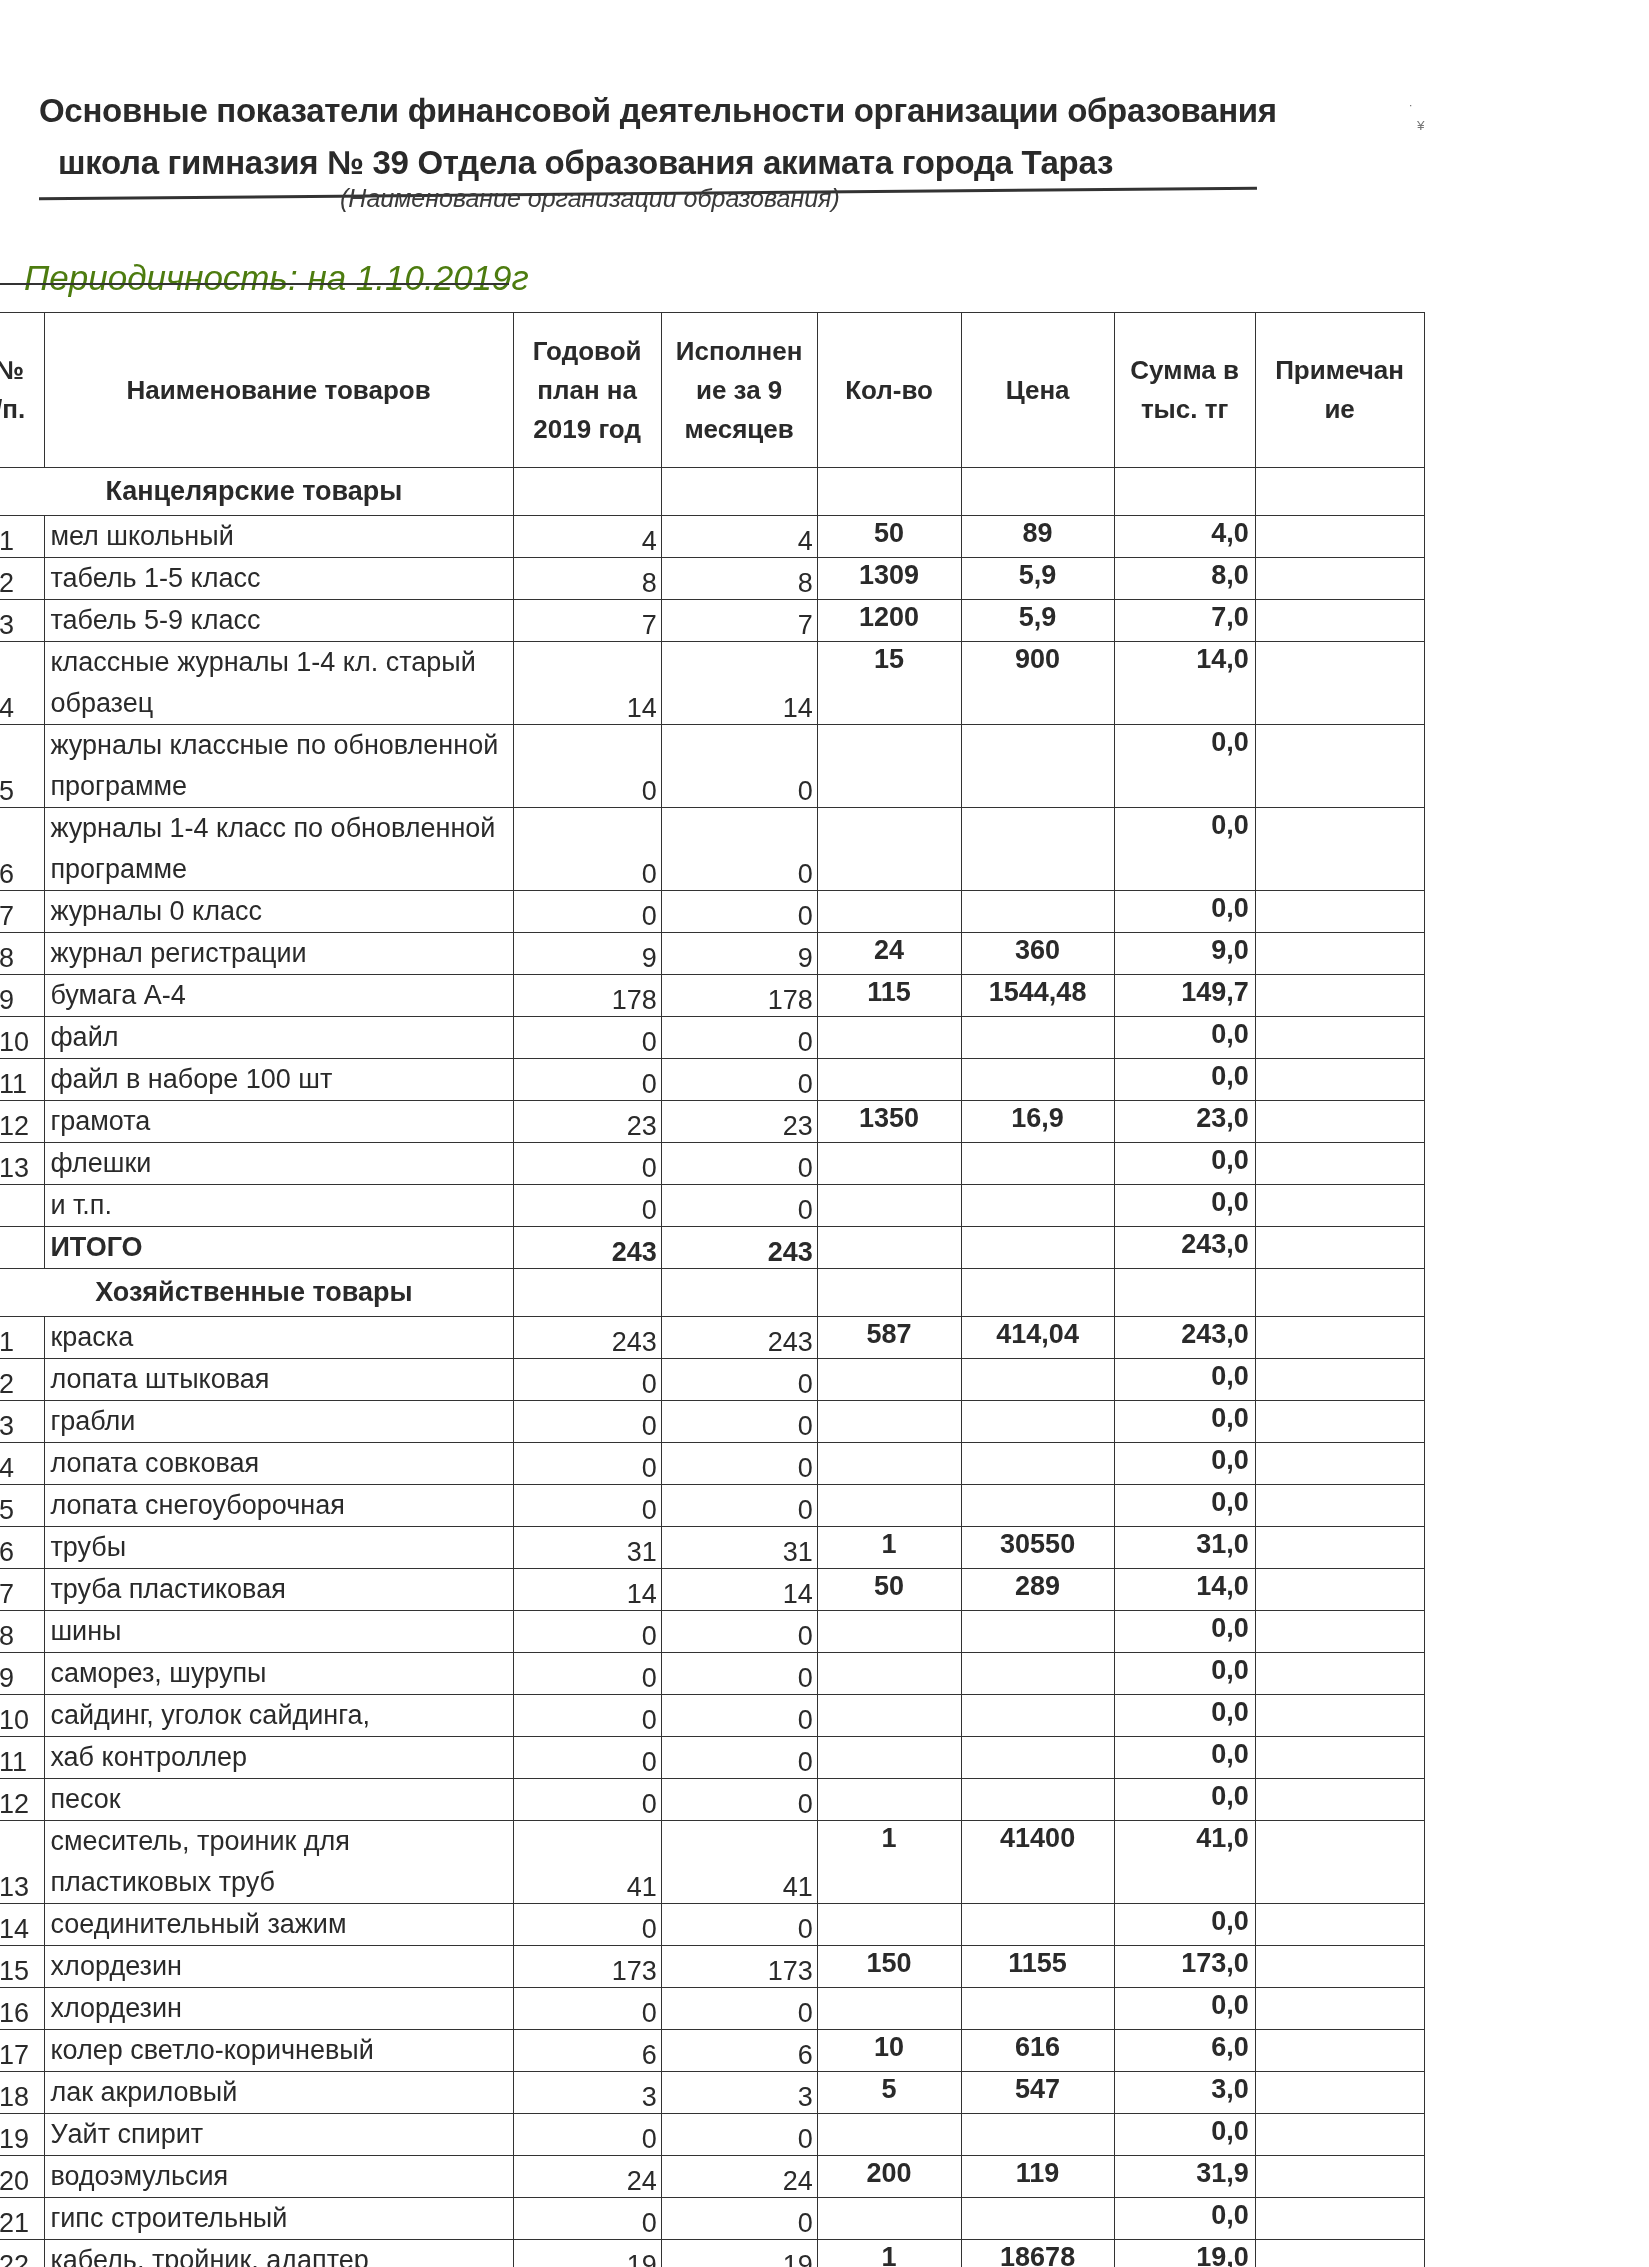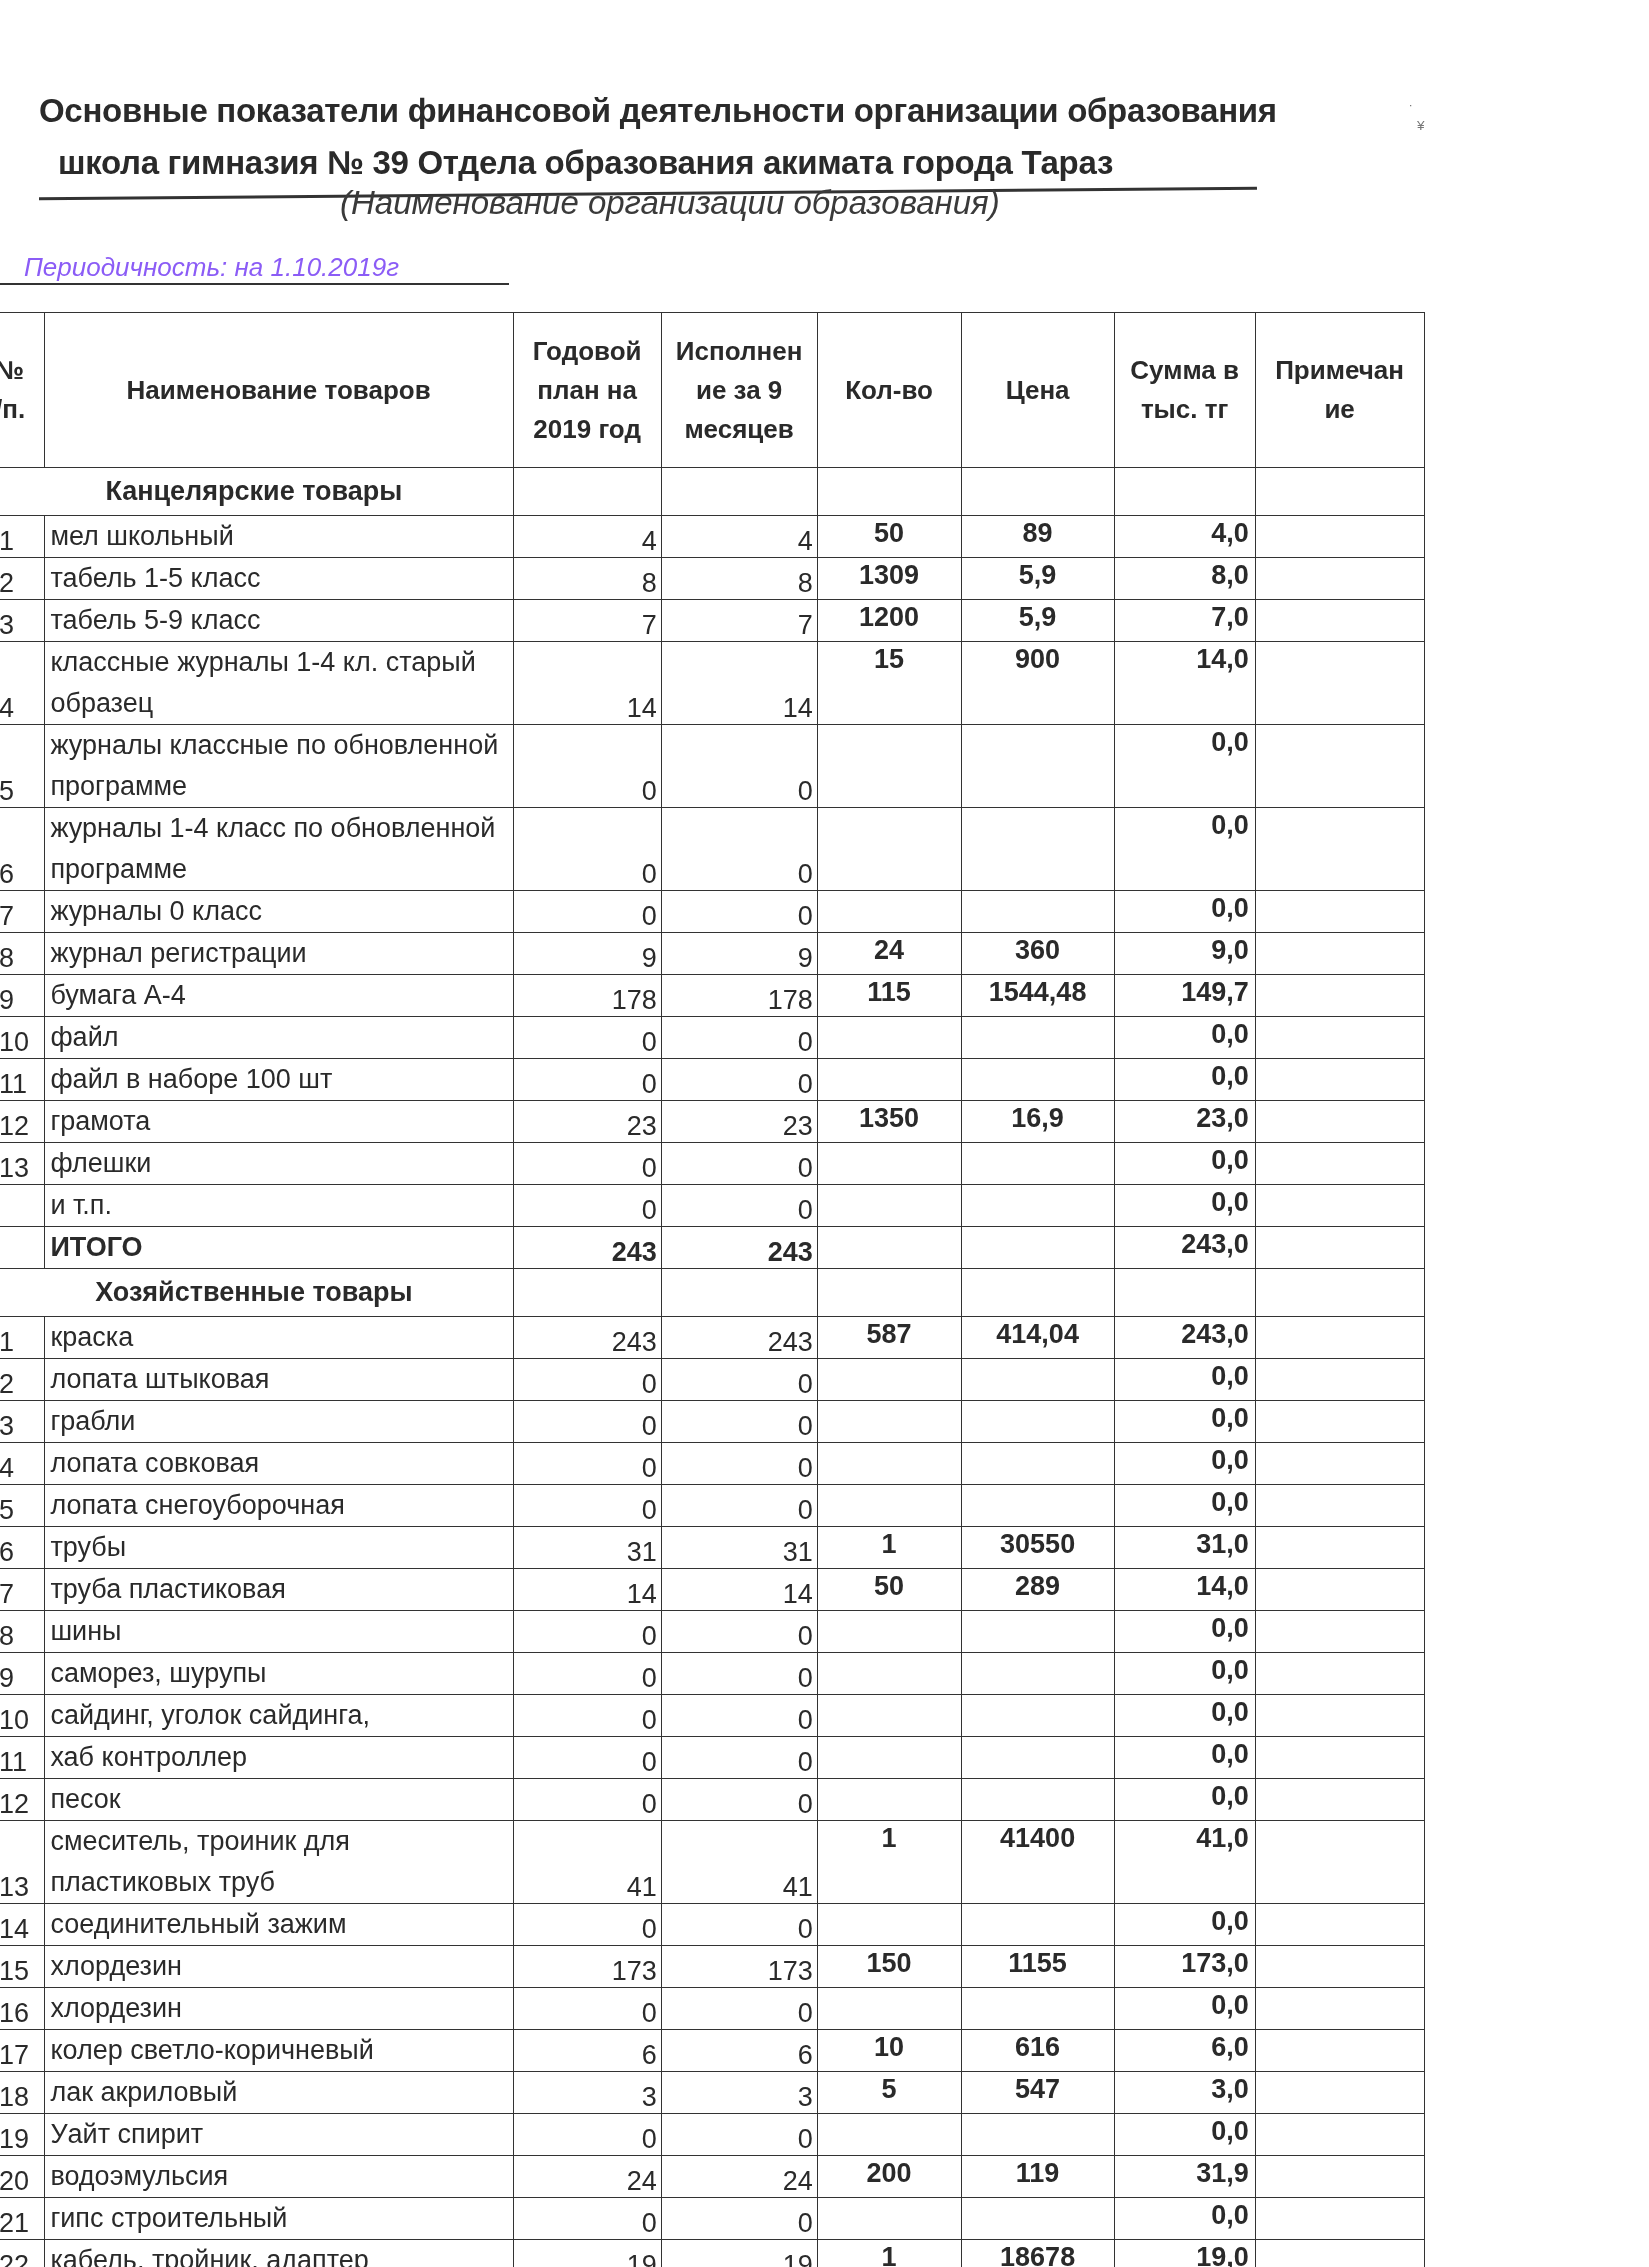--- a/index.html
+++ b/index.html
@@ -1,22 +1,22 @@
 <!DOCTYPE html>
 <html><head>
 <meta charset="utf-8">
 <style>
   html, body { margin:0; padding:0; background:#ffffff; }
   body { width:1650px; height:2268px; position:relative; overflow:hidden; font-family:"Liberation Sans", sans-serif; color:#2a2a2a; }
   .title { position:absolute; left:0; width:1397px; text-align:left; font-weight:bold; font-size:33px; letter-spacing:-0.3px; }
   #t1 { top:92px; left:39px; }
   #t2 { top:144px; left:58px; }
   .uline { position:absolute; height:2.9px; background:#333; }
-  .subt { position:absolute; left:340px; top:184px; font-style:italic; font-size:33px; color:#3a3a3a; }
-  .period { position:absolute; left:24px; top:252px; font-style:italic; font-size:26px; color:#8b5cf6; }
+  .subt { position:absolute; left:340px; top:184px; font-style:italic; font-size:25px; color:#3a3a3a; }
+  .period { position:absolute; left:24px; top:258px; font-style:italic; font-size:35px; color:#4d7c0f; }
   .speck { position:absolute; color:#777; font-size:13.6px; }
   table { position:absolute; left:-4.9px; top:312px; border-collapse:collapse; table-layout:fixed; }
   td, th { border:1.9px solid #333; padding:0 5.8px; font-size:27px; overflow:hidden; white-space:nowrap; vertical-align:bottom; }
   th { font-weight:bold; text-align:center; vertical-align:middle; line-height:39px; white-space:normal; font-size:26px; }
   td.num { text-align:right; padding-right:3.9px; }
   td.c { text-align:center; font-weight:bold; vertical-align:top; padding-top:1.9px; }
   td.sum { text-align:right; font-weight:bold; vertical-align:top; padding-top:1.9px; }
   td.no { border-left:none; text-align:left; padding-left:3.9px; }
   td.name { white-space:normal; line-height:41px;margin-left:32px; }
   tr.sec td.sech { border-left:none; font-weight:bold; text-align:center; vertical-align:middle; }

